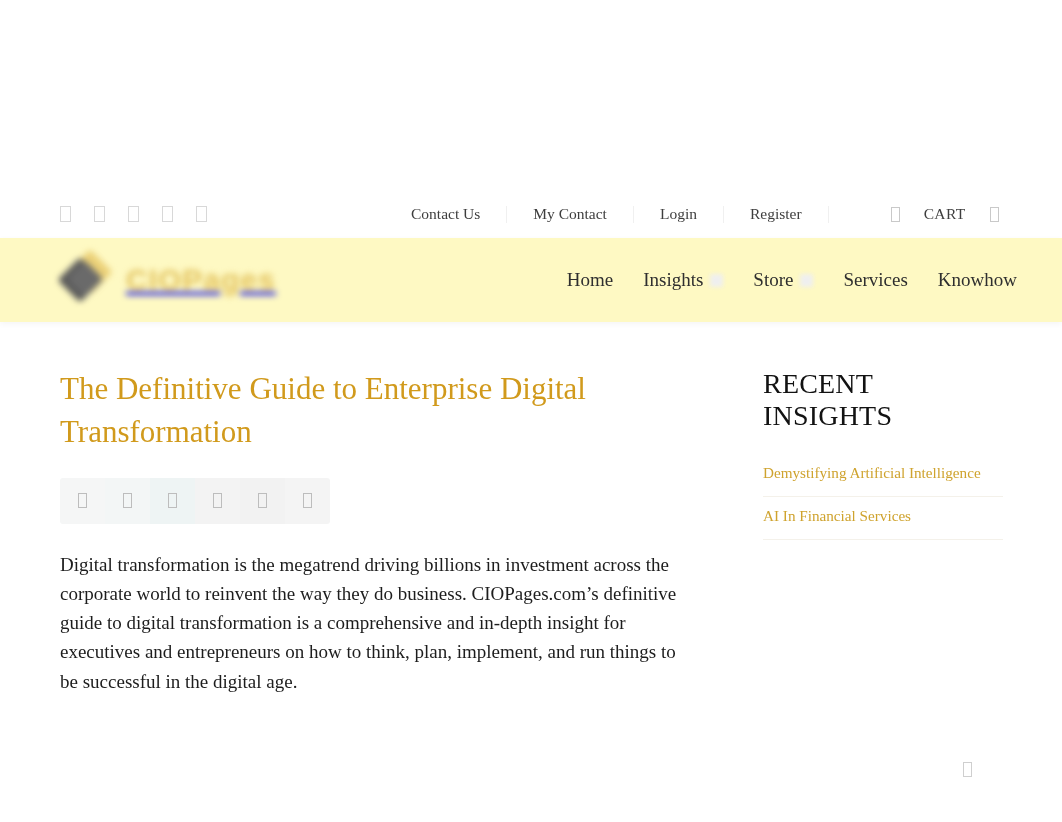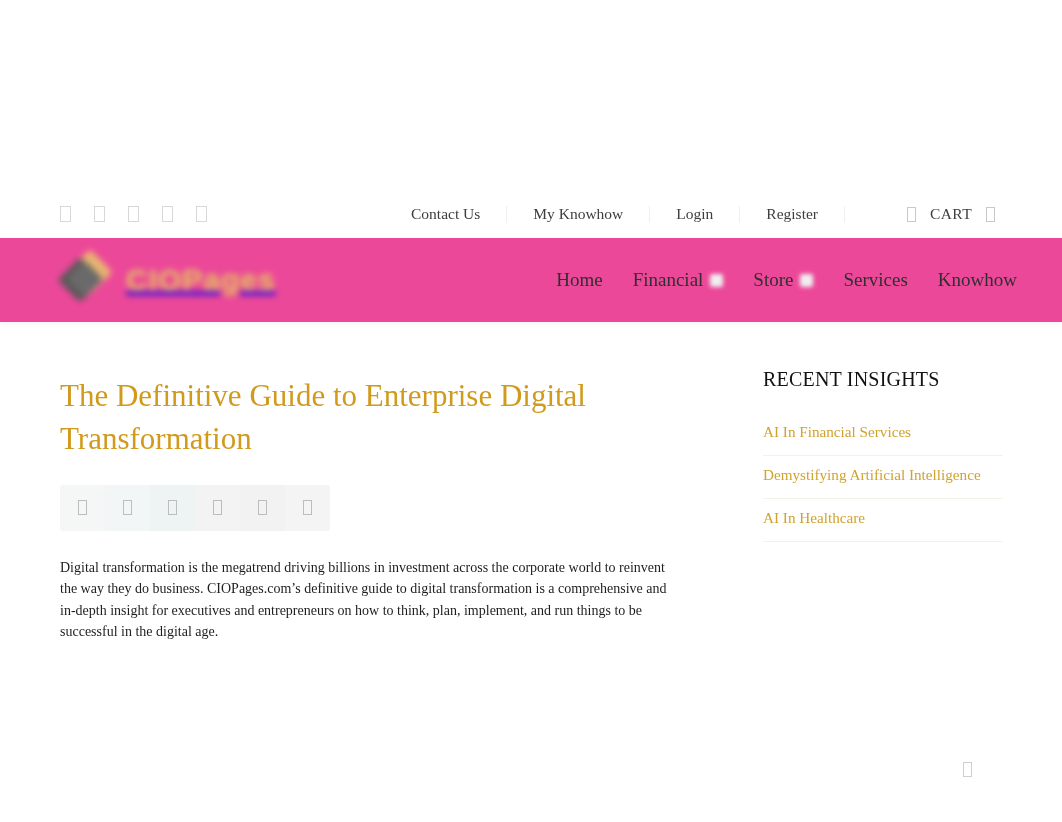--- a/index.html
+++ b/index.html
@@ -75,21 +75,21 @@
   .util-divider {
     width: 1px;
     height: 17px;
     background: #f0f0f0;
   }
 
   .cart-area {
     display: flex;
     align-items: center;
     margin-left: 62px;
-    gap: 14px;
+    gap: 24px;
   }
   .cart-area .cart-label {
     font-size: 15.5px;
     color: #3e3e3e;
     letter-spacing: 0.4px;
     font-family: "Liberation Serif", serif;
   }
   .glyph-box {
     display: inline-block;
     width: 9px;
@@ -97,21 +97,21 @@
     border: 1px solid #c9c9c9;
     color: transparent;
     font-size: 10px;
   }
 
   
   .main-header {
     position: relative;
     height: 84px;
     width: 100%;
-    background: #ec4899;
+    background: #fef9c3;
     display: flex;
     align-items: center;
     padding: 0 30px 0 60px;
     box-shadow: 0 2px 6px rgba(0,0,0,0.045);
     z-index: 5;
   }
 
   .logo {
     display: flex;
     align-items: center;
@@ -179,21 +179,21 @@
     padding: 46px 30px 0 60px;
     gap: 0;
   }
   .article { width: 620px; flex: 0 0 620px; }
 
   .article-title {
     font-size: 31px;
     line-height: 1.38;
     color: #d19a1c;
     font-weight: normal;
-    margin: 7px 0 0 0;
+    margin: 0 0 0 0;
     font-family: "Liberation Serif", serif;
   }
 
   .share-row {
     display: flex;
     margin: 24px 0 26px 0;
     width: 270px;
     height: 46px;
     border-radius: 3px;
     overflow: hidden;
@@ -212,35 +212,35 @@
     border: 1px solid #bdbdbd;
   }
   .sb1 { background: #f5f6f6; }
   .sb2 { background: #f3f6f6; }
   .sb3 { background: #eef4f4; }
   .sb4 { background: #f3f3f3; }
   .sb5 { background: #f2f2f2; }
   .sb6 { background: #f4f4f4; }
 
   .article p {
-    font-size: 14px;
+    font-size: 19px;
     line-height: 1.54;
     color: #1d1d1d;
     margin: 0 0 20px 0;
     font-family: "Liberation Serif", serif;
   }
 
   
   .sidebar {
     width: 240px;
     flex: 0 0 240px;
     margin-left: 83px;
   }
   .sidebar-title {
-    font-size: 20px;
+    font-size: 28px;
     color: #121212;
     font-weight: normal;
     letter-spacing: 0.2px;
     margin: 0 0 22px 0;
     font-family: "Liberation Serif", serif;
   }
   .insight-list { list-style: none; margin: 0; padding: 0; }
   .insight-list li { border-bottom: 1px solid #f4f1ea; }
   .insight-list li:last-child { border-bottom: 1px solid #f4f1ea; }
   .insight-list a {
@@ -284,21 +284,21 @@
       <a class="social-icon" href="#"></a>
       <a class="social-icon" href="#"></a>
       <a class="social-icon" href="#"></a>
       <a class="social-icon" href="#"></a>
       <a class="social-icon" href="#"></a>
     </div>
 
     <div class="util-links">
       <a href="#">Contact Us</a>
       <span class="util-divider"></span>
-      <a href="#">My Knowhow</a>
+      <a href="#">My Contact</a>
       <span class="util-divider"></span>
       <a href="#">Login</a>
       <span class="util-divider"></span>
       <a href="#">Register</a>
       <span class="util-divider"></span>
     </div>
 
     <div class="cart-area">
       <span class="glyph-box"></span>
       <span class="cart-label">CART</span>
@@ -315,21 +315,21 @@
           <span class="d3"></span>
       </span>
       <span class="logo-text">CIOPages</span>
     </a>
 
     <nav class="main-nav">
       <a class="nav-item" href="#">
         <span class="nav-label">Home</span>
       </a>
       <a class="nav-item" href="#">
-        <span class="nav-label">Financial</span>
+        <span class="nav-label">Insights</span>
         <span class="chev"></span>
       </a>
       <a class="nav-item" href="#">
         <span class="nav-label">Store</span>
         <span class="chev"></span>
       </a>
       <a class="nav-item" href="#">
         <span class="nav-label">Services</span>
       </a>
       <a class="nav-item" href="#">
@@ -364,27 +364,24 @@
           </button>
       </div>
 
       <p>Digital transformation is the megatrend driving billions in investment across the corporate world to reinvent the way they do business. CIOPages.com’s definitive guide to digital transformation is a comprehensive and in-depth insight for executives and entrepreneurs on how to think, plan, implement, and run things to be successful in the digital age.</p>
     </div>
 
     <aside class="sidebar">
       <h2 class="sidebar-title">RECENT INSIGHTS</h2>
       <ul class="insight-list">
         <li>
-            <a href="#">AI In Financial Services</a>
-          </li>
-        <li>
             <a href="#">Demystifying Artificial Intelligence</a>
           </li>
         <li>
-            <a href="#">AI In Healthcare</a>
+            <a href="#">AI In Financial Services</a>
           </li>
       </ul>
     </aside>
   </div>
 
   <div class="back-to-top">
     <span class="glyph"></span>
   </div>
 
 </div>

